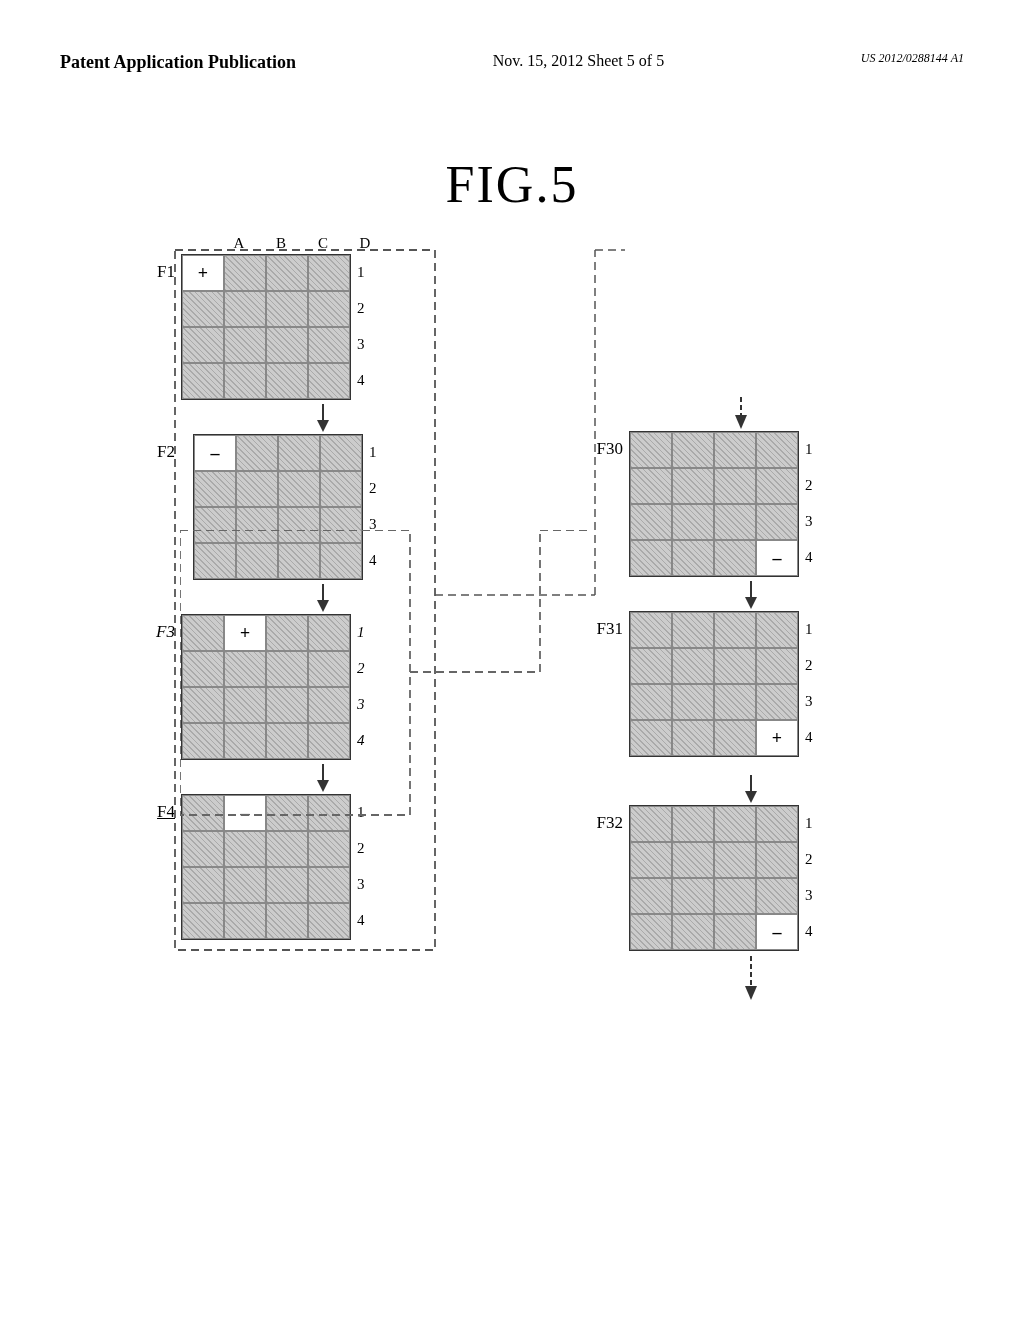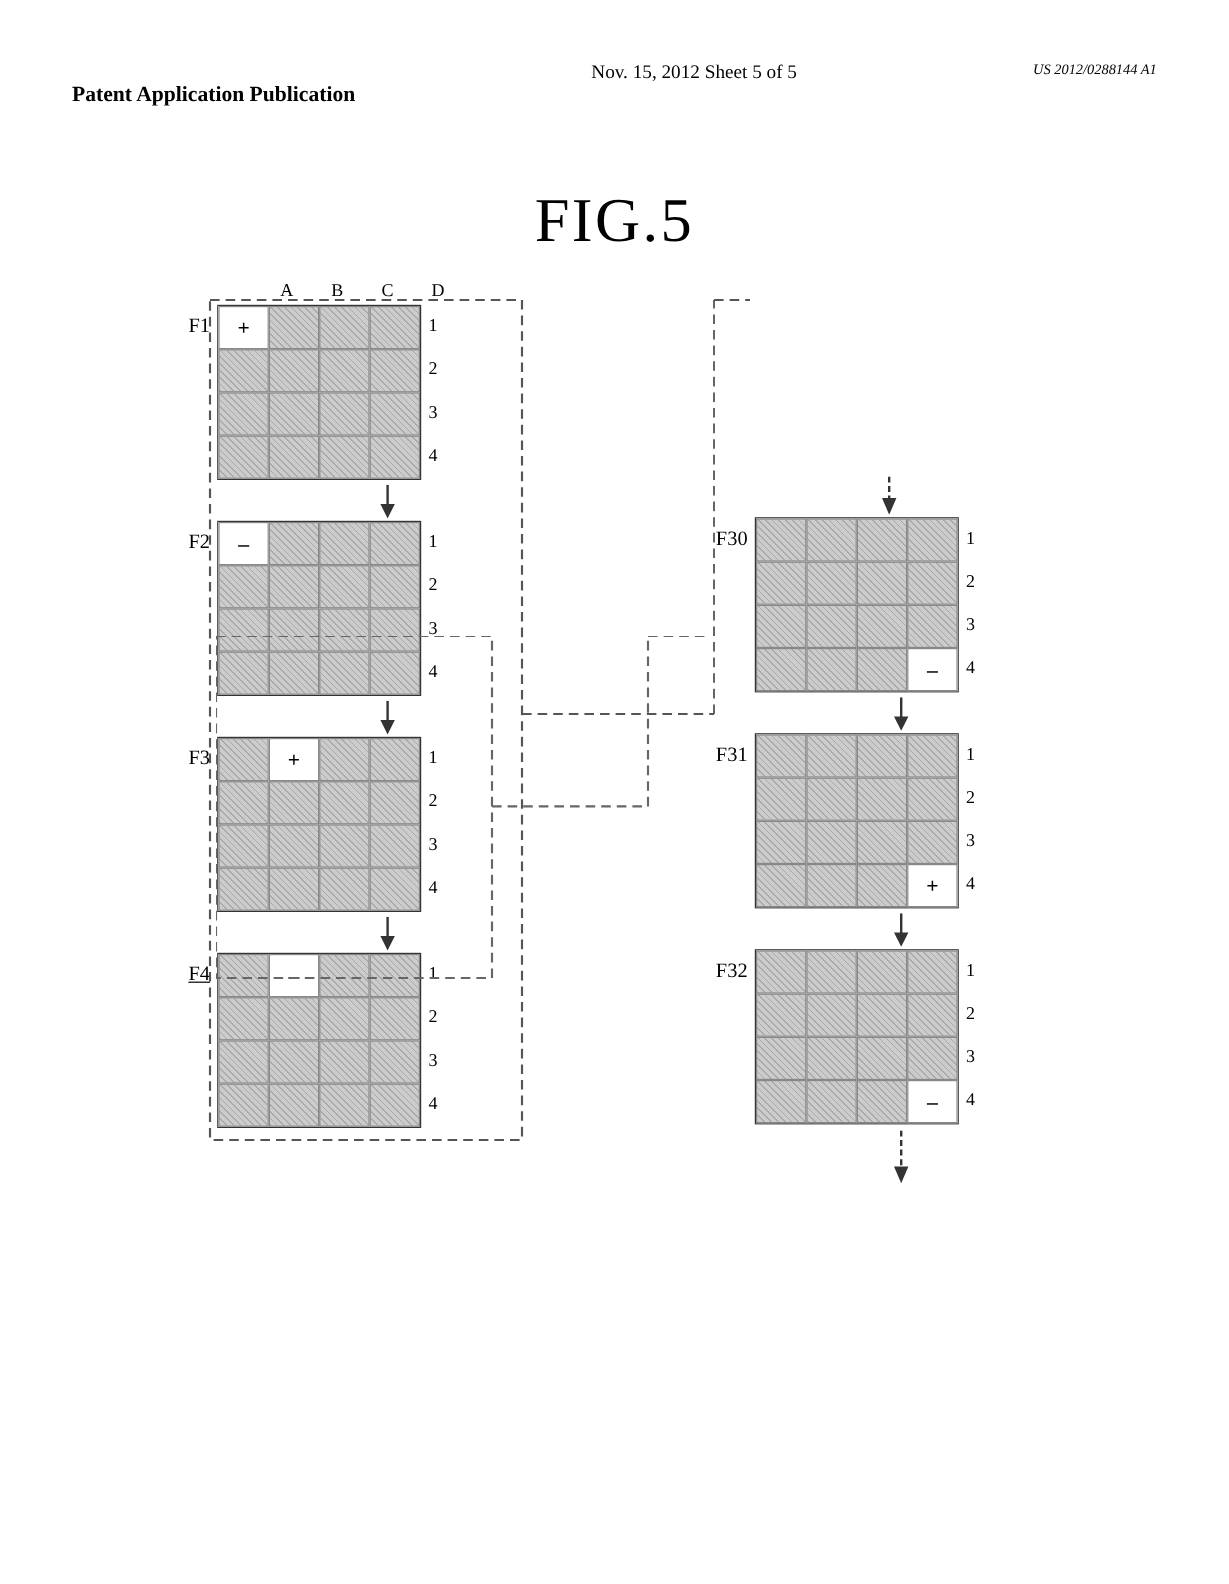--- a/index.html
+++ b/index.html
@@ -20,21 +20,20 @@
       display: flex;
       justify-content: space-between;
       align-items: flex-start;
       padding: 0 60px;
     }
 
     .header-left {
       font-size: 18px;
       font-weight: bold;
       line-height: 1.4;
-      margin-top: 16px;
     }
 
     .header-center {
       font-size: 16px;
       text-align: left;
       line-height: 1.4;
     }
 
     .header-right {
       font-size: 12px;
@@ -148,21 +147,21 @@
     </div>
   </div>
 
   <div style="display:flex; justify-content:center; margin-left:120px; height:32px; align-items:center;">
     <svg width="18" height="28" viewBox="0 0 18 28">
       <line x1="9" y1="0" x2="9" y2="20" stroke="#333" stroke-width="2"></line>
       <polygon points="9,28 3,16 15,16" fill="#333"></polygon>
     </svg>
   </div>
 
-  <div style="display:flex; align-items:flex-start; gap:6px; margin-bottom:2px;">
+  <div style="display:flex; align-items:flex-start; gap:18px; margin-bottom:2px;">
     <div style="width:35px; text-align:right; padding-top:8px; font-size:17px;">F2</div>
     <div style="display:flex; align-items:flex-start;">
       <div class="grid-container">
         <div class="grid-cell symbol">–</div>
         <div class="grid-cell"></div>
         <div class="grid-cell"></div>
         <div class="grid-cell"></div>
         <div class="grid-cell"></div>
         <div class="grid-cell"></div>
         <div class="grid-cell"></div>
@@ -185,21 +184,21 @@
     </div>
   </div>
 
   <div style="display:flex; justify-content:center; margin-left:120px; height:32px; align-items:center;">
     <svg width="18" height="28" viewBox="0 0 18 28">
       <line x1="9" y1="0" x2="9" y2="20" stroke="#333" stroke-width="2"></line>
       <polygon points="9,28 3,16 15,16" fill="#333"></polygon>
     </svg>
   </div>
 
-  <div style="display:flex; align-items:flex-start; gap:6px; margin-bottom:2px;">
+  <div style="display:flex; align-items:flex-start; gap:6px; margin-bottom:2px;font-style:italic;">
     <div style="width:35px; text-align:right; padding-top:8px; font-size:17px;">F3</div>
     <div style="display:flex; align-items:flex-start;">
       <div class="grid-container">
         <div class="grid-cell"></div>
         <div class="grid-cell symbol">+</div>
         <div class="grid-cell"></div>
         <div class="grid-cell"></div>
         <div class="grid-cell"></div>
         <div class="grid-cell"></div>
         <div class="grid-cell"></div>
@@ -310,21 +309,21 @@
     </div>
   </div>
 
   <div style="display:flex; justify-content:center; margin-left:105px; height:32px; align-items:center;">
     <svg width="18" height="28" viewBox="0 0 18 28">
       <line x1="9" y1="0" x2="9" y2="20" stroke="#333" stroke-width="2"></line>
       <polygon points="9,28 3,16 15,16" fill="#333"></polygon>
     </svg>
   </div>
 
-  <div style="display:flex; align-items:flex-start; gap:6px; margin-bottom:2px;">
+  <div style="display:flex; align-items:flex-start; gap:6px; margin-bottom:16px;">
     <div style="width:38px; text-align:right; padding-top:8px; font-size:17px;">F31</div>
     <div style="display:flex; align-items:flex-start;">
       <div class="grid-container">
         <div class="grid-cell"></div>
         <div class="grid-cell"></div>
         <div class="grid-cell"></div>
         <div class="grid-cell"></div>
         <div class="grid-cell"></div>
         <div class="grid-cell"></div>
         <div class="grid-cell"></div>

